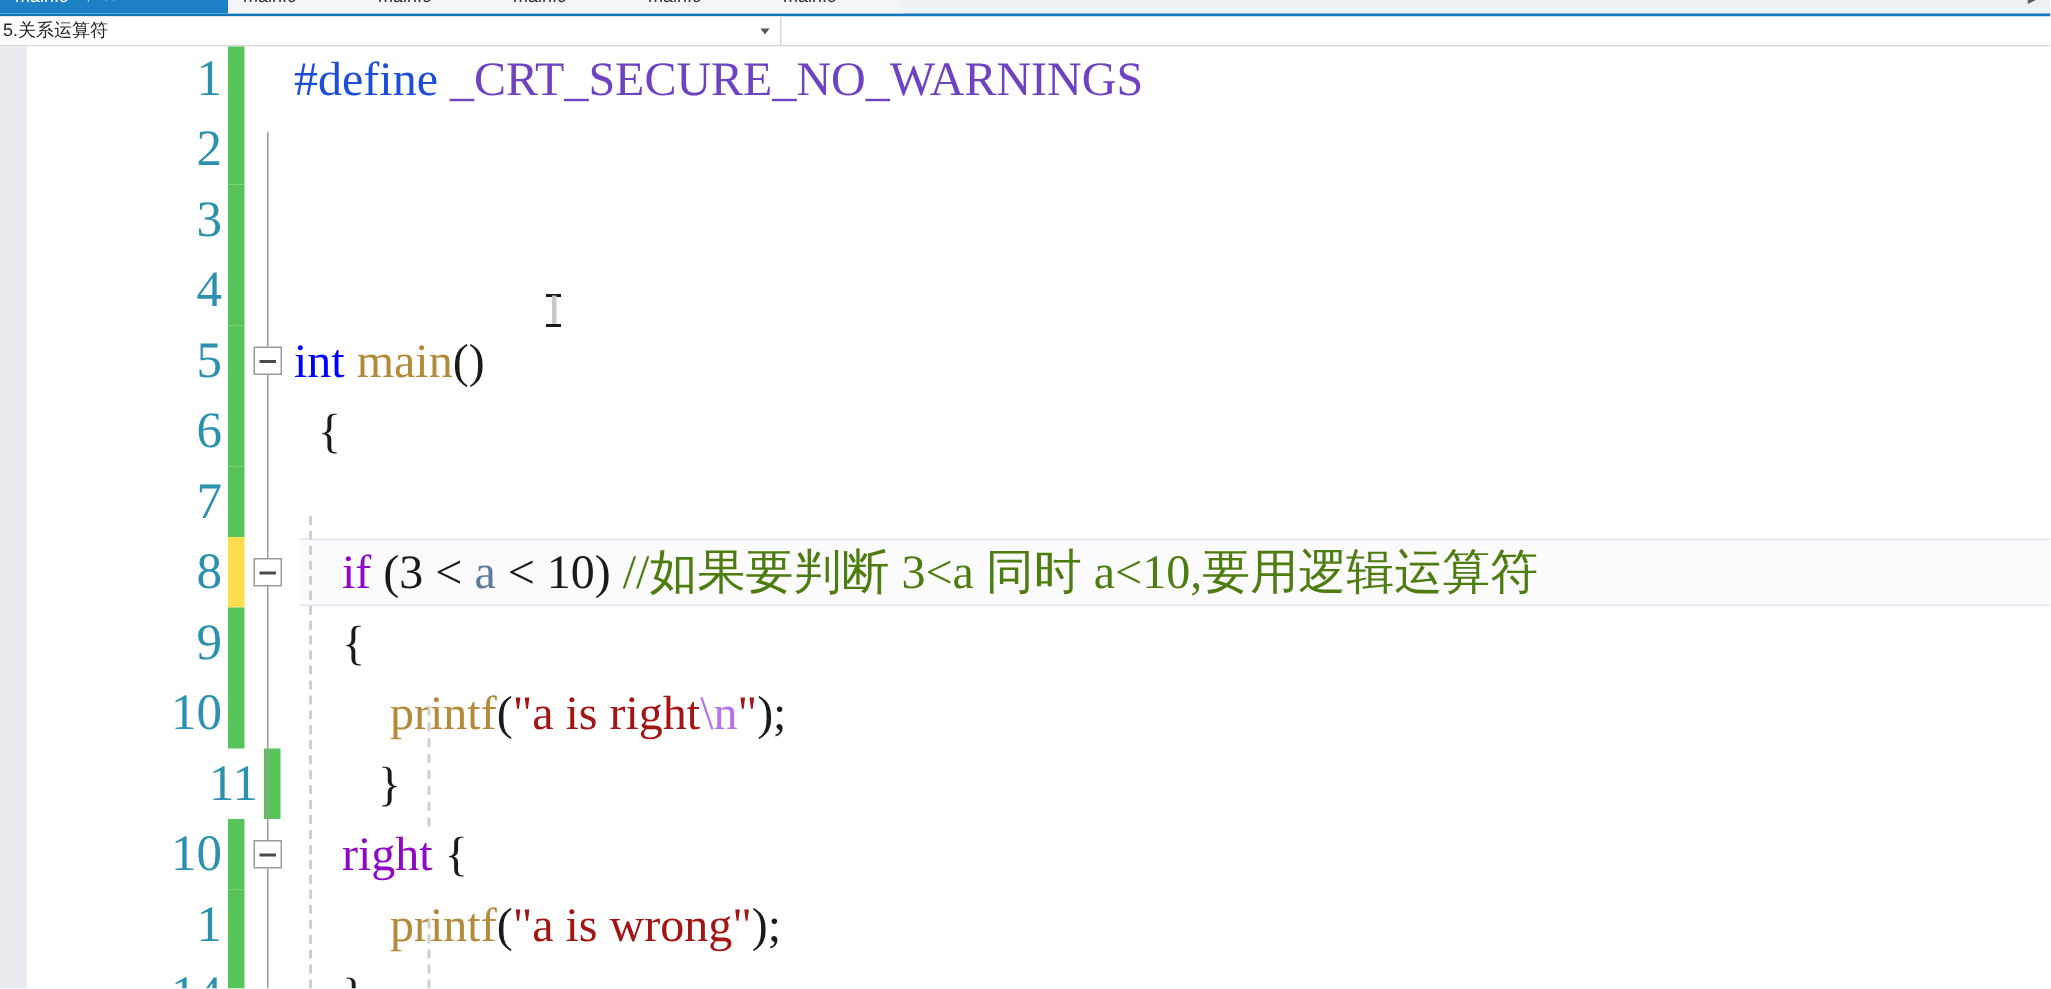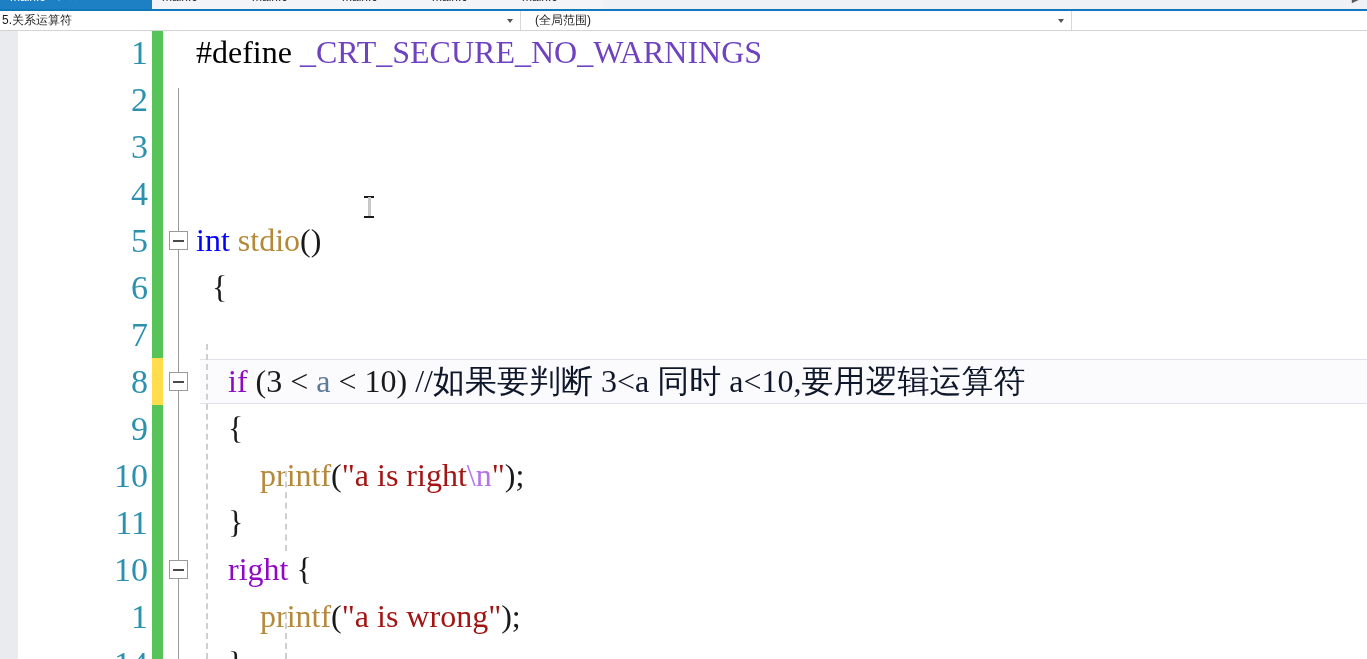--- a/index.html
+++ b/index.html
@@ -191,32 +191,32 @@
     width: 1px;
     background: #9a9a9a;
   }
   .vline-dash {
     position: absolute;
     width: 0;
     border-left: 2px dashed #cfcfcf;
   }
 
   
-  .t-pp      { color: #000000; }
+  .t-pp      { color: #1d4ed8; }
   .t-macro   { color: #6f42c1; }
   .t-header  { color: #a31515; }
   .t-kw      { color: #0000ff; }
   .t-ctrl    { color: #8f08c4; }
   .t-fn      { color: #b5893a; }
   .t-var     { color: #5c7a99; }
   .t-str     { color: #a31515; }
   .t-esc     { color: #b673e8; }
   .t-num     { color: #1a1a1a; }
   .t-punct   { color: #1a1a1a; }
-  .t-comment { color: #0f172a; font-family: "Liberation Serif", serif; text-align: center; }
+  .t-comment { color: #4d7c0f; font-family: "Liberation Serif", serif; text-align: center; }
 
   
   .ibeam {
     position: absolute;
     left: 364px; top: 164px;
     width: 10px; height: 24px;
   }
   .ibeam .stem {
     position: absolute; left: 4px; top: 2px;
     width: 3px; height: 20px;
@@ -245,24 +245,20 @@
       <div class="tab" style="left: 512px; width: 90px;"><span>main.c</span></div>
     </div>
 
   <div class="navbar">
 
     <div class="nav-combo project">
       <span class="label">5.关系运算符</span>
       <span class="caret"></span>
     </div>
 
-    <div class="nav-combo scope">
-      <span class="label">(全局范围)</span>
-      <span class="caret"></span>
-    </div>
 
 
   </div>
 
   <div class="editor">
 
     <div class="leftmargin"></div>
     <div class="gutter-nums"></div>
     <div class="changebar-col"></div>
 
@@ -282,21 +278,21 @@
           <div class="codetext"></div>
         </div>
         <div class="line" style="top: 139px;">
           <div class="changebar cb-green"></div>
           <div class="lnum">4</div>
           <div class="codetext"></div>
         </div>
         <div class="line" style="top: 186px;">
           <div class="changebar cb-green"></div>
           <div class="lnum">5</div>
-          <div class="codetext"><span class="t-kw">int</span><span class="t-punct"> </span><span class="t-fn">stdio</span><span class="t-punct">()</span></div>
+          <div class="codetext"><span class="t-kw">int</span><span class="t-punct"> </span><span class="t-fn">main</span><span class="t-punct">()</span></div>
         </div>
         <div class="line" style="top: 233px;">
           <div class="changebar cb-green"></div>
           <div class="lnum">6</div>
           <div class="codetext"><span class="t-punct">  {</span></div>
         </div>
         <div class="line" style="top: 280px;">
           <div class="changebar cb-green"></div>
           <div class="lnum">7</div>
         </div>
@@ -309,21 +305,21 @@
         <div class="line" style="top: 374px;">
           <div class="changebar cb-green"></div>
           <div class="lnum">9</div>
           <div class="codetext"><span class="t-punct">    {</span></div>
         </div>
         <div class="line" style="top: 421px;">
           <div class="changebar cb-green"></div>
           <div class="lnum">10</div>
           <div class="codetext"><span class="t-punct">        </span><span class="t-fn">printf</span><span class="t-punct">(</span><span class="t-str">"a is right</span><span class="t-esc">\n</span><span class="t-str">"</span><span class="t-punct">);</span></div>
         </div>
-        <div class="line" style="top: 468px;">
+        <div class="line" style="top: 468px; margin-left: 24px;">
           <div class="changebar cb-green"></div>
           <div class="lnum">11</div>
           <div class="codetext"><span class="t-punct">    }</span></div>
         </div>
         <div class="line" style="top: 515px;">
           <div class="changebar cb-green"></div>
           <div class="lnum">10</div>
           <div class="codetext"><span class="t-punct">    </span><span class="t-ctrl">right</span><span class="t-punct"> {</span></div>
         </div>
         <div class="line" style="top: 562px;">

